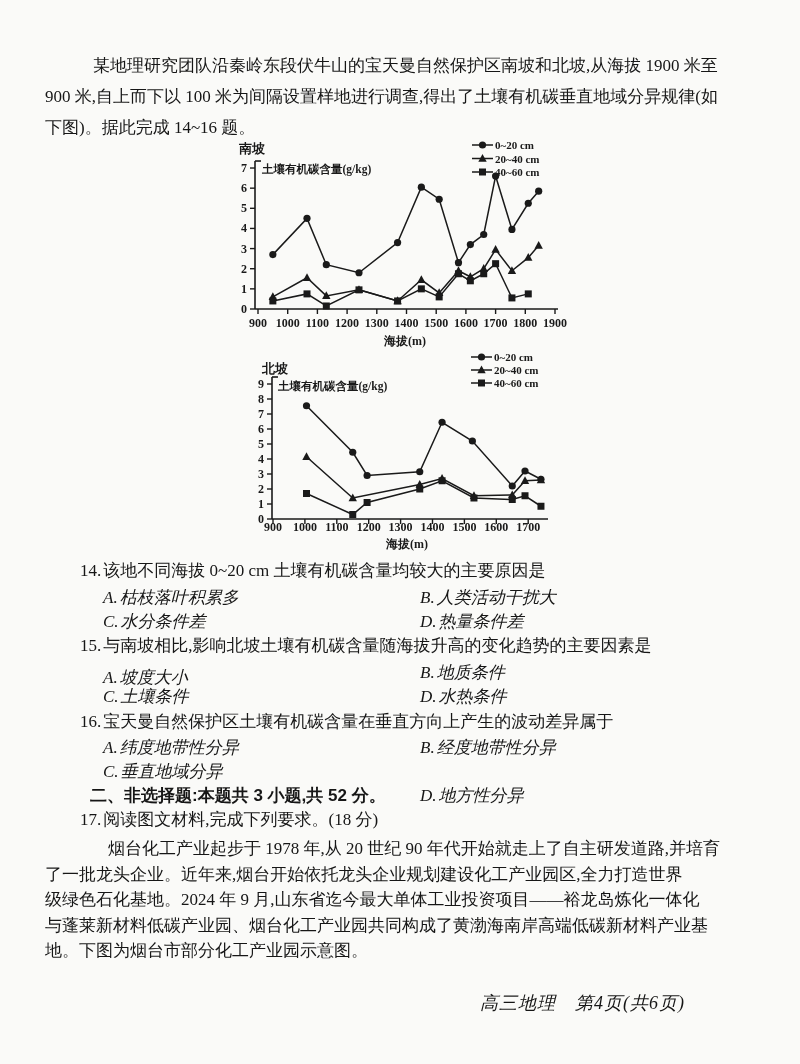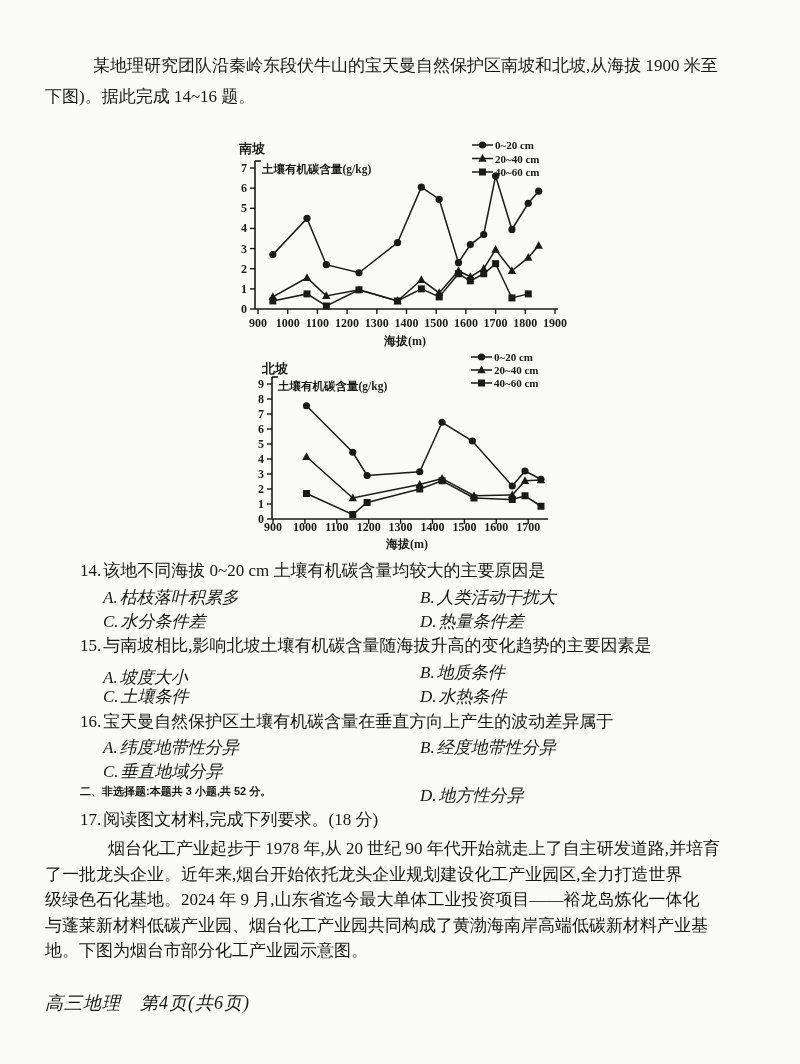--- a/index.html
+++ b/index.html
@@ -11,34 +11,35 @@
   }
   .abs{position:absolute;}
   .txtline{font-size:17px;line-height:31px;height:31px;white-space:nowrap;}
   .para17 .txtline{line-height:25.5px;height:25.5px;}
   .indent-intro{padding-left:48px;}
   .indent-17{padding-left:63px;}
   .qstem{font-size:17px;white-space:nowrap;}
   .qnum{margin-right:2px;}
   .opt{font-size:17px;white-space:nowrap;font-style:italic;}
   .opt .olabel{margin-right:2px;}
-  .section-heading{font-size:11px;font-weight:bold;font-family:"Liberation Sans","DejaVu Sans",sans-serif;white-space:nowrap;}
+  .section-heading{font-size:17px;font-weight:bold;font-family:"Liberation Sans","DejaVu Sans",sans-serif;white-space:nowrap;margin-left:10px;}
   .footer{
-    font-size:18px;font-style:italic;text-align:left;white-space:nowrap;
+    font-size:18px;font-style:italic;text-align:right;white-space:nowrap;
     letter-spacing:1px;
   }
   .chart svg{display:block;}
 </style>
 </head>
 <body>
 
 <div class="page">
 
   <div class="abs" style="left:45px;top:50px;width:715px;">
     <div class="txtline indent-intro">某地理研究团队沿秦岭东段伏牛山的宝天曼自然保护区南坡和北坡,从海拔 1900 米至</div>
+    <div class="txtline">900 米,自上而下以 100 米为间隔设置样地进行调查,得出了土壤有机碳垂直地域分异规律(如</div>
     <div class="txtline">下图)。据此完成 14~16 题。</div>
   </div>
 
   <div class="abs chart" style="left:225px;top:130px;">
     <svg id="chart-south" width="350" height="230">
         <line x1="30" y1="31.019999999999982" x2="30" y2="179" stroke="#1a1a1a" stroke-width="1.6"></line>
         <line x1="30" y1="31.019999999999982" x2="36" y2="31.019999999999982" stroke="#1a1a1a" stroke-width="1.6"></line>
         <line x1="30" y1="179" x2="333" y2="179" stroke="#1a1a1a" stroke-width="1.6"></line>
         <line x1="25" y1="179" x2="30" y2="179" stroke="#1a1a1a" stroke-width="1.4"></line>
         <text x="22" y="183" font-size="12" font-family="&quot;Liberation Serif&quot;,&quot;DejaVu Serif&quot;,serif" font-weight="bold" text-anchor="end" fill="#1a1a1a">0</text>

